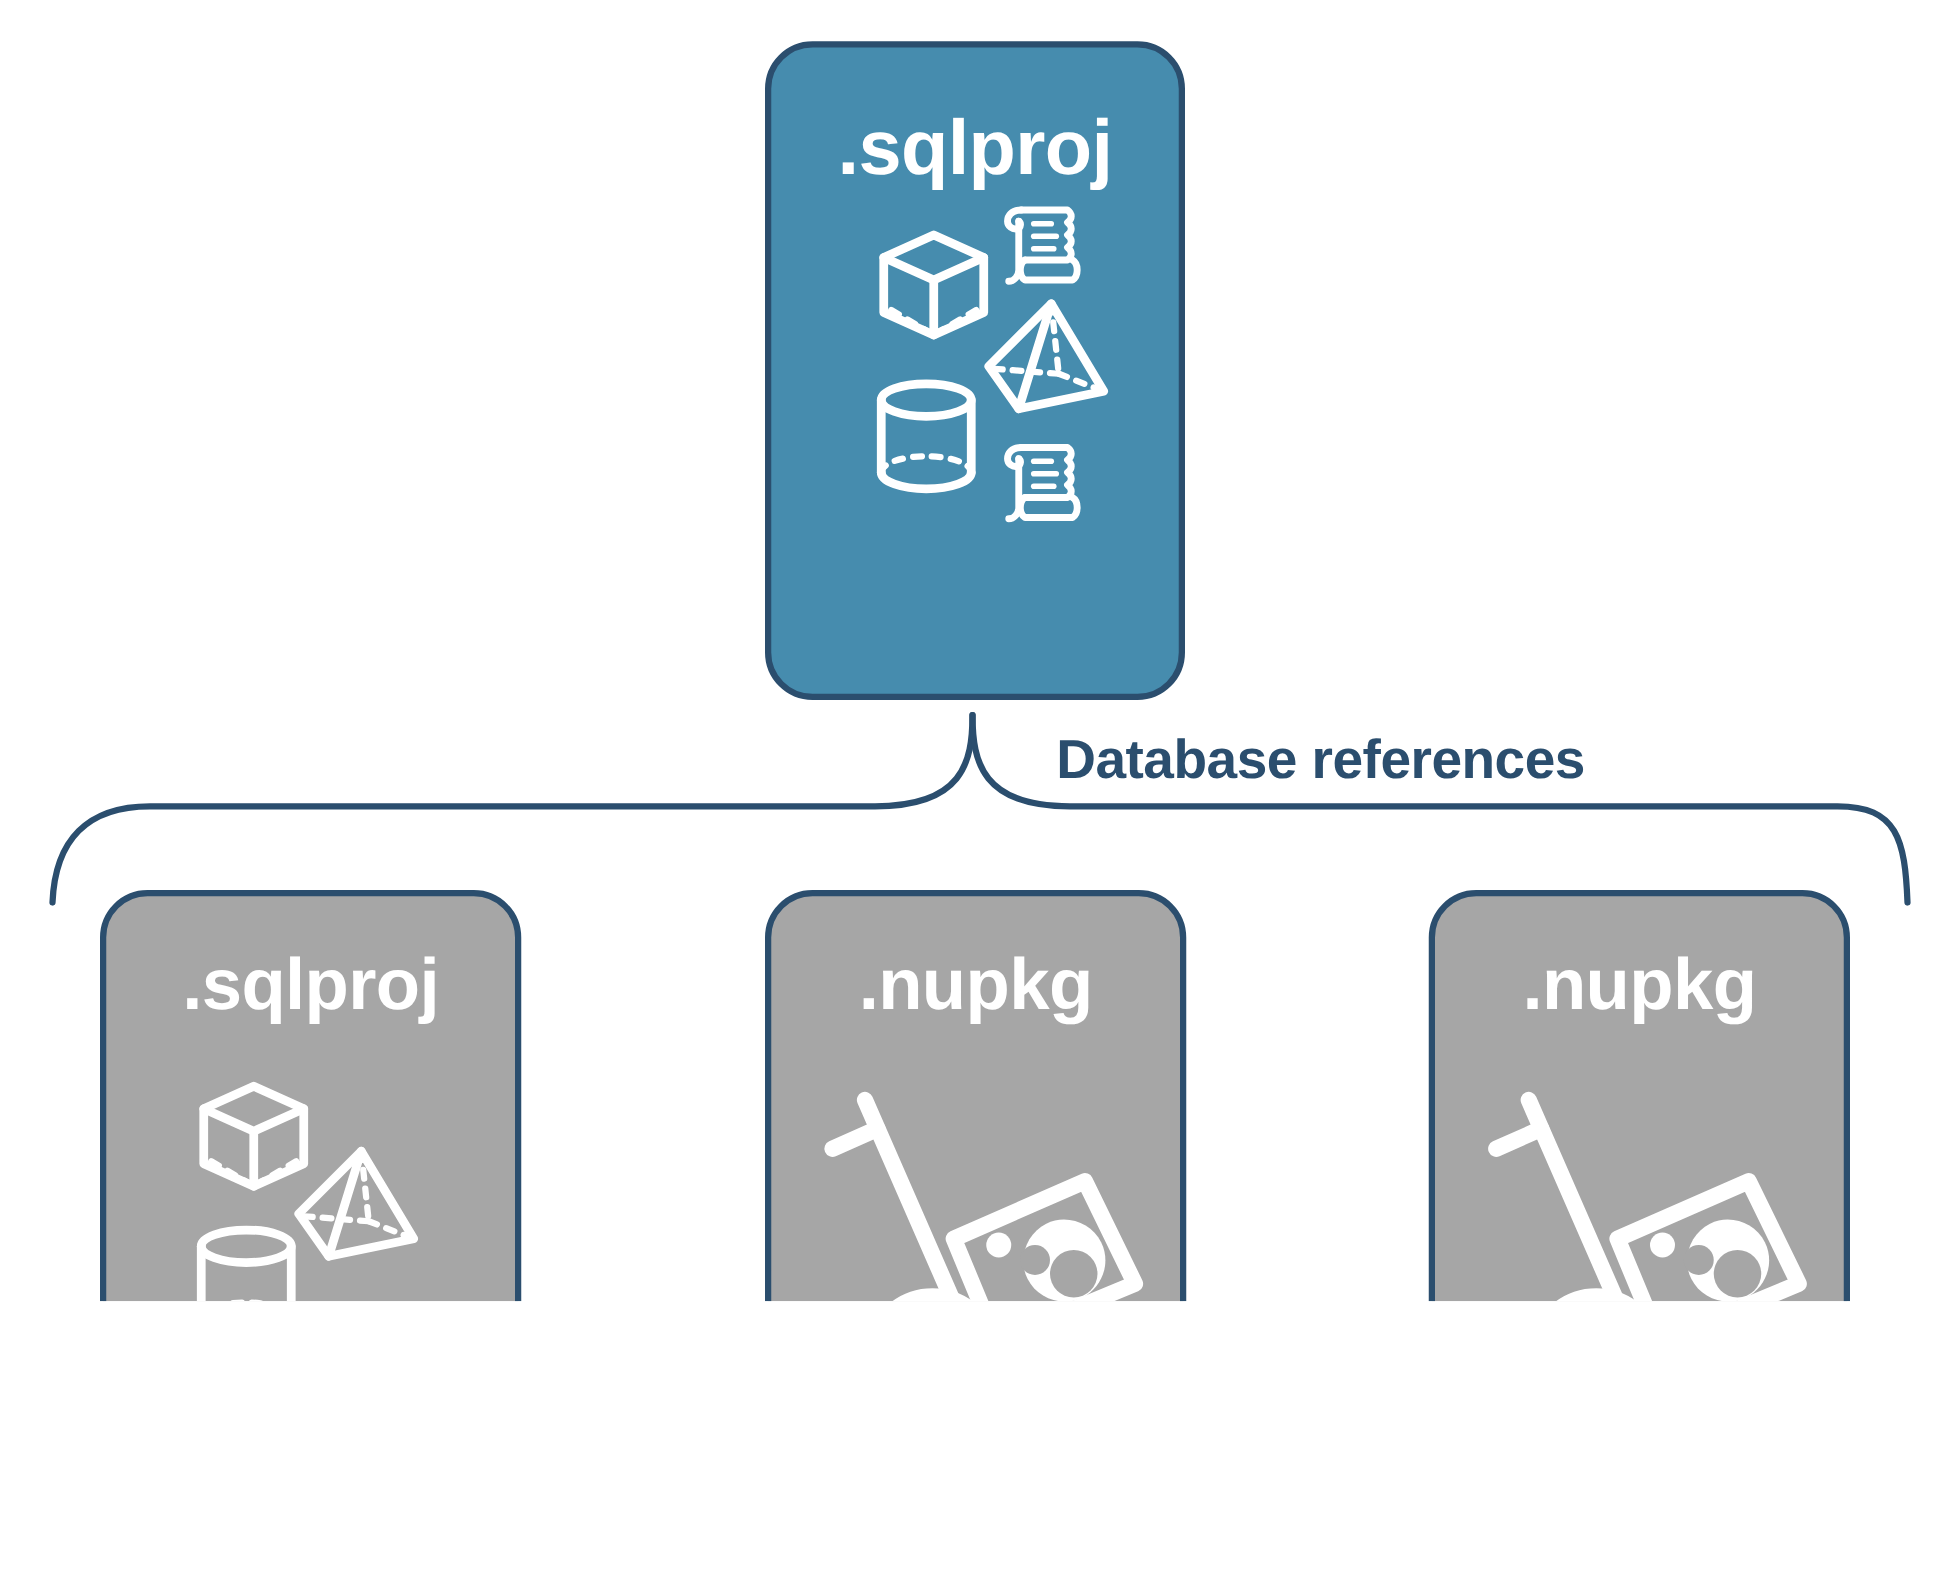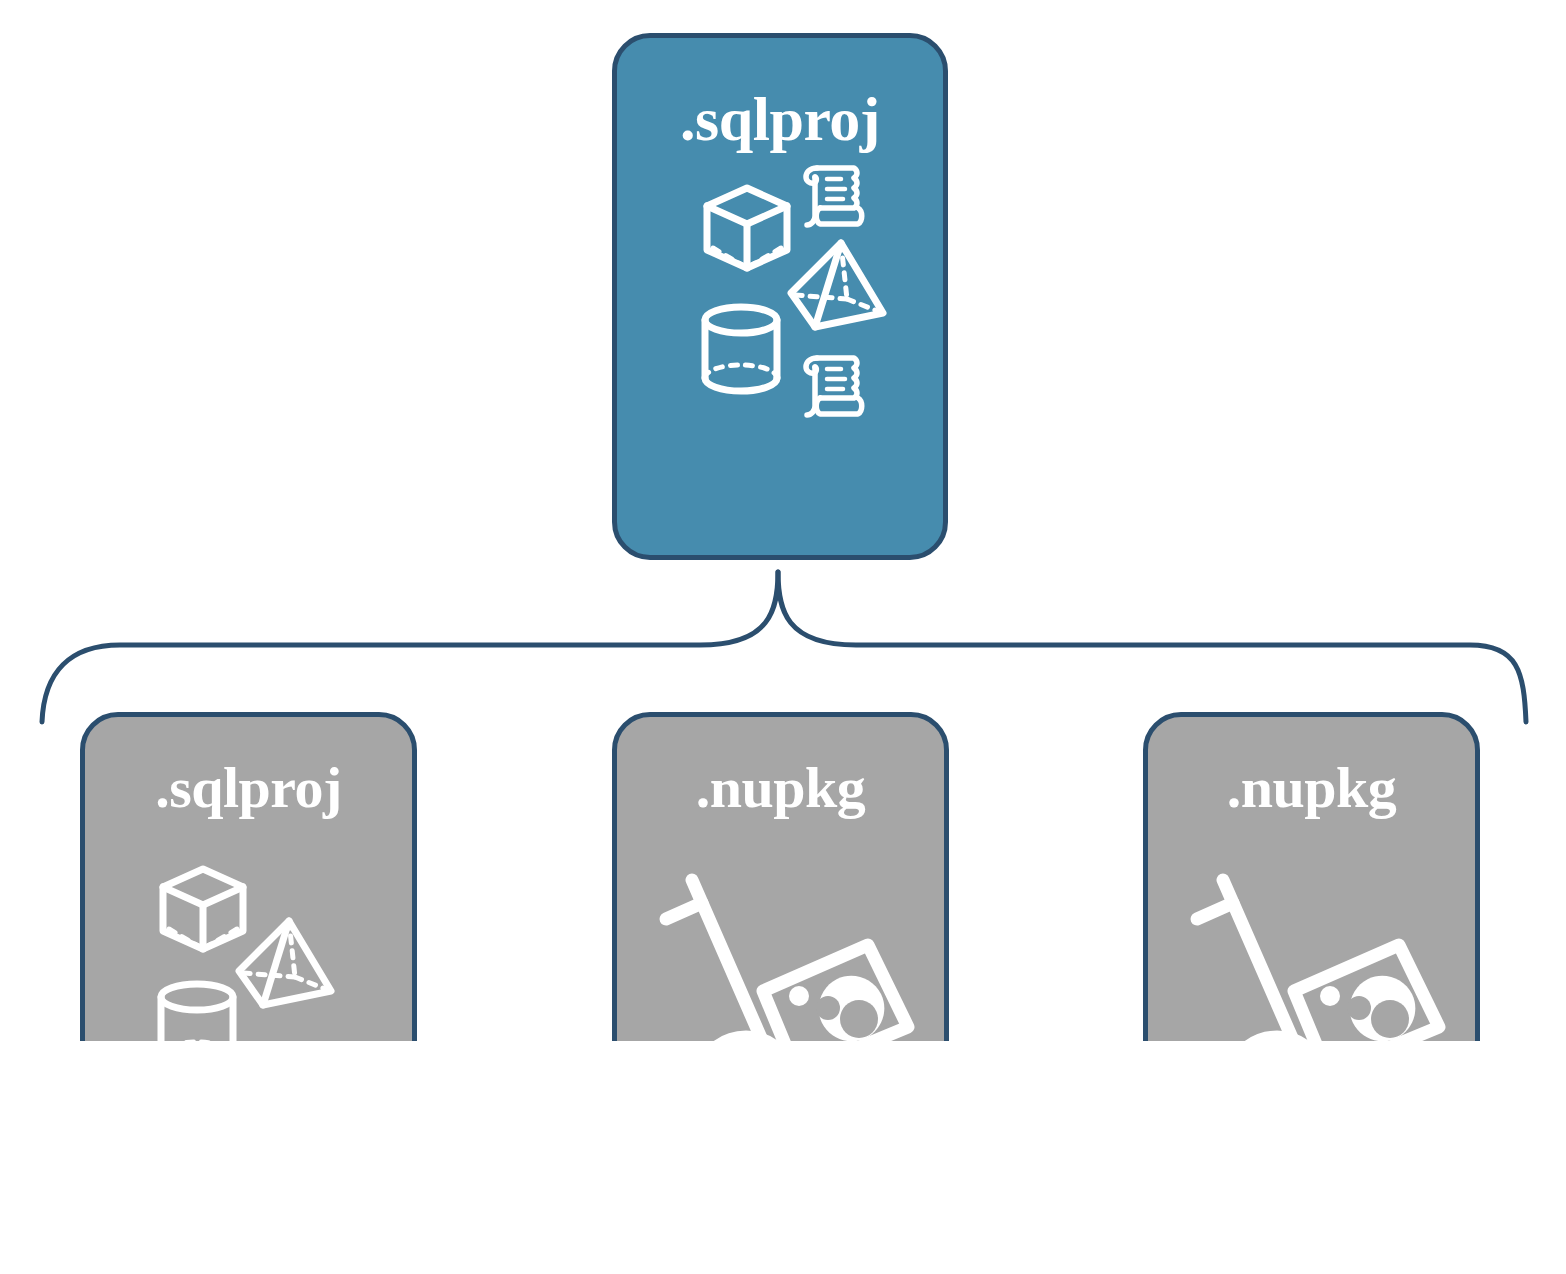--- a/index.html
+++ b/index.html
@@ -9,21 +9,20 @@
   }
   body {
     font-family: "Liberation Sans", sans-serif;
   }
   #stage {
     position: relative;
     width: 1566px;
     height: 1041px;
     background: #ffffff;
     overflow: hidden;
-    font-family: Liberation Serif, serif;
   }
   .card {
     position: absolute;
     box-sizing: border-box;
     border: 5px solid #2B4E6E;
     border-radius: 38px;
     display: flex;
     flex-direction: column;
     align-items: center;
   }
@@ -163,20 +162,21 @@
     </div>
   </div>
 
   <svg class="brace-layer" viewBox="0 0 1566 1274">
     <g fill="none" stroke="#2B4E6E" stroke-width="5" stroke-linecap="round">
       <path d="M778 572 C778 610 770 645 700 645 L120 645 C70 645 44 672 42 722"></path>
       <path d="M778 572 C778 610 786 645 856 645 L1470 645 C1518 645 1524 672 1526 722"></path>
     </g>
   </svg>
 
+  <div class="brace-label">Database references</div>
 
   <div class="card card-bottom" id="card-b1">
     <div class="card-title">.sqlproj</div>
     <div class="icon-area">
 
       <svg style="left:68px; top:42px;" width="100" height="100" viewBox="0 0 100 100">
         <g fill="none" stroke="#ffffff" stroke-width="7" stroke-linejoin="round" stroke-linecap="round">
           <path d="M10 28 L50 10 L90 28 L90 72 L50 90 L10 72 Z"></path>
           <path d="M10 28 L50 46 L90 28"></path>
           <path d="M50 46 L50 90"></path>

